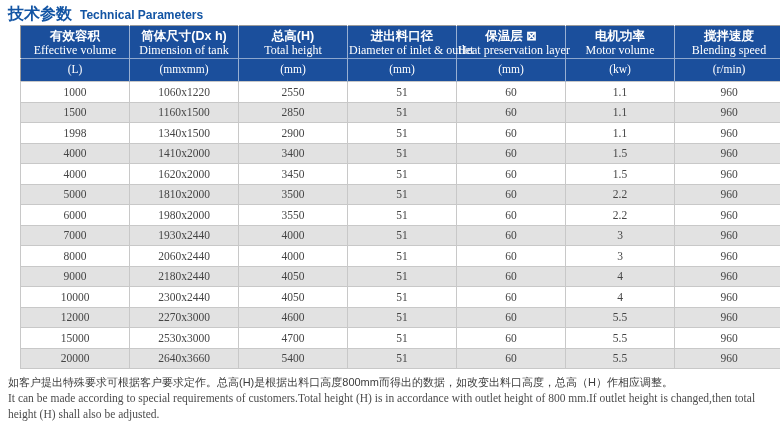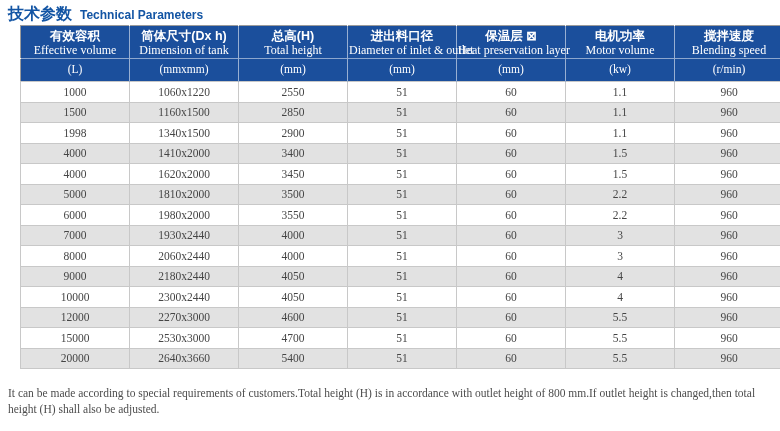--- a/index.html
+++ b/index.html
@@ -48,21 +48,21 @@
     height:20.5px;text-align:center;vertical-align:middle;
     font-family:"Liberation Serif", serif;font-size:11.5px;
     color:var(--cell-text);
     border:1px solid var(--grid);
   }
   tbody tr.alt td{background:var(--row-alt);}
   .footer{padding:6px 8px 0;}
   .f-zh{font-size:11px;color:#3d3d3d;line-height:15px;}
   .f-en{
     font-family:"Liberation Serif", serif;font-size:11.5px;color:#4c4c4c;
-    line-height:16px;margin-top:10px;width:764px;
+    line-height:16px;margin-top:0;width:764px;
   }
 </style>
 </head>
 <body>
 
 <div class="page">
 
   <div class="title-row">
     <span class="title-zh">技术参数</span>
     <span class="title-en">Technical Parameters</span>
@@ -234,16 +234,17 @@
           <td>5400</td>
           <td>51</td>
           <td>60</td>
           <td>5.5</td>
           <td>960</td>
         </tr>
       </tbody>
   </table>
 
   <div class="footer">
+    <div class="f-zh">如客户提出特殊要求可根据客户要求定作。总高(H)是根据出料口高度800mm而得出的数据，如改变出料口高度，总高（H）作相应调整。</div>
     <div class="f-en">It can be made according to special requirements of customers.Total height (H) is in accordance with outlet height of 800 mm.If outlet height is changed,then total height (H) shall also be adjusted.</div>
   </div>
 
 </div>
 
 </body></html>

